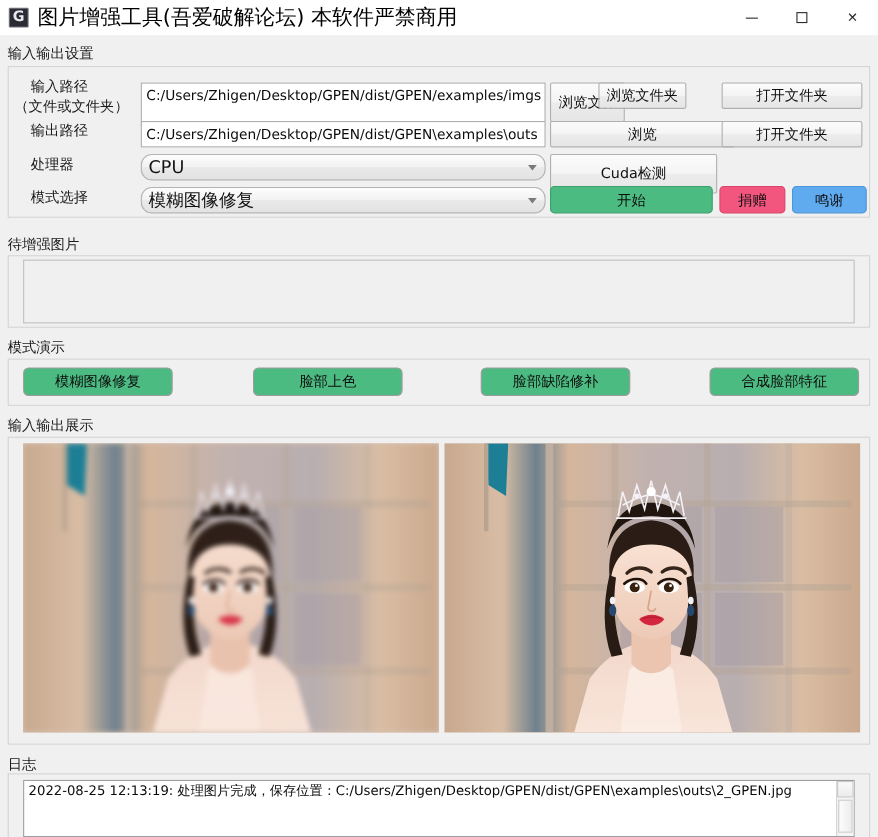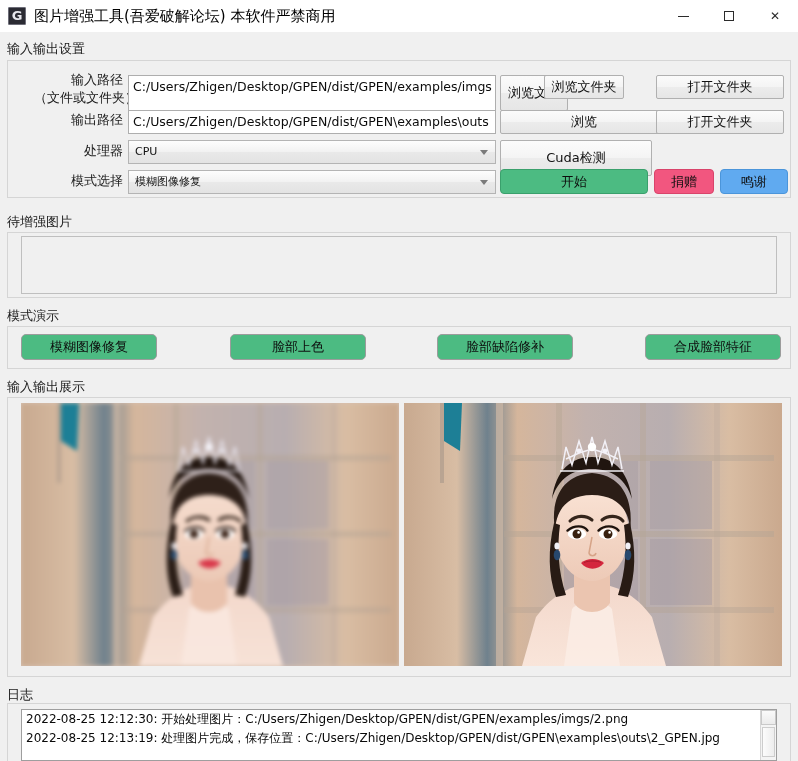--- a/index.html
+++ b/index.html
@@ -26,21 +26,21 @@
   }
   #app-icon::after {
     content: "G";
     position: absolute; left: 0; top: -1px; width: 100%;
     text-align: center;
     font-size: 13px; font-weight: bold; color: #e8e8ee;
     font-family: "DejaVu Sans", "Liberation Sans", sans-serif;
     line-height: 18px;
   }
   #title-text {
-    font-size: 15px; color: #000; white-space: nowrap;
+    font-size: 19px; color: #000; white-space: nowrap;
     letter-spacing: 0px;
   }
   #wincontrols {
     position: absolute; right: 0; top: 0; height: 32px;
     display: flex; align-items: stretch;
   }
   .winbtn {
     width: 46px; height: 32px;
     display: flex; align-items: center; justify-content: center;
     position: relative;
@@ -56,40 +56,40 @@
   }
   .groupbox {
     position: absolute;
     border: 1px solid #d5d5d5;
     background: #f0f0f0;
   }
 
   
   .formlabel {
     position: absolute;
-    font-size: 13px; color: #1a1a1a; text-align: right;
+    font-size: 13px; color: #1a1a1a; text-align: left;
     white-space: nowrap; line-height: 18px;
   }
   .field {
     position: absolute;
     background: #ffffff;
     border: 1px solid #aeaeae;
     font-size: 12.5px;
     color: #0b0b0b;
     padding: 0 4px;
     line-height: 22px;
     white-space: nowrap; overflow: hidden;
     font-family: "DejaVu Sans", "Liberation Sans", sans-serif;
   }
   .combo {
     position: absolute;
     background: linear-gradient(to bottom, #fdfdfd 0%, #f2f2f2 48%, #e9e9e9 52%, #e3e3e3 100%);
     border: 1px solid #b4b4b4;
-    border-radius: 0;
-    font-size: 11px; color: #111;
+    border-radius: 10px;
+    font-size: 16px; color: #111;
     padding: 0 20px 0 6px;
     line-height: 22px;
     white-space: nowrap; overflow: hidden;
   }
   .combo .arrow {
     position: absolute; right: 7px; top: 50%;
     width: 0; height: 0; margin-top: -2px;
     border-left: 4.5px solid transparent;
     border-right: 4.5px solid transparent;
     border-top: 5px solid #7a7a7a;
@@ -397,19 +397,18 @@
       <ellipse cx="153" cy="152" rx="3.3" ry="5.2" fill="#27486d"></ellipse>
       <ellipse cx="224" cy="143" rx="2.6" ry="3.5" fill="#f0f0f6"></ellipse>
       <ellipse cx="224" cy="152" rx="3.3" ry="5.2" fill="#27486d"></ellipse>
     </svg>
   </div>
 </div>
 
 <div class="grouplabel" style="left:7px; top:686px;">日志</div>
 <div class="groupbox" style="left:7px; top:703px; width:784px; height:58px; border-bottom:none;"></div>
 <div id="logbox" style="left:21px; top:709px; width:756px; height:52px;">
-  <div class="logline">2022-08-25 12:12:30: 开始处理图片：C:/Users/Zhigen/Desktop/GPEN/dist/GPEN/examples/imgs/2.png</div>
   <div class="logline">2022-08-25 12:13:19: 处理图片完成，保存位置：C:/Users/Zhigen/Desktop/GPEN/dist/GPEN\examples\outs\2_GPEN.jpg</div>
   <div id="logscroll">
     <div class="sb-up"></div>
     <div class="sb-thumb"></div>
   </div>
 </div>
 
 </body></html>

